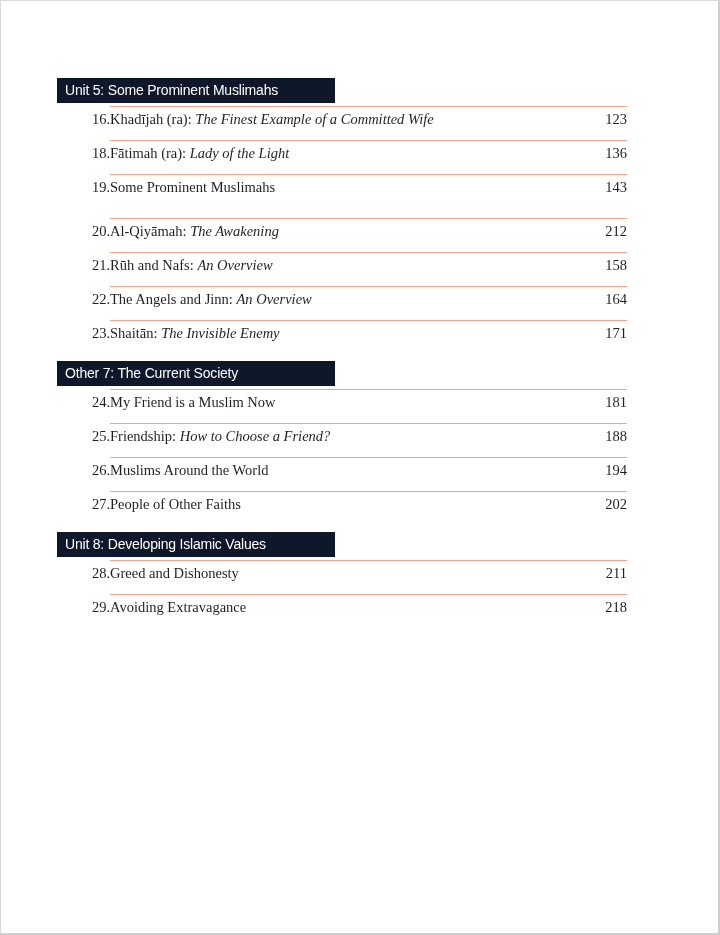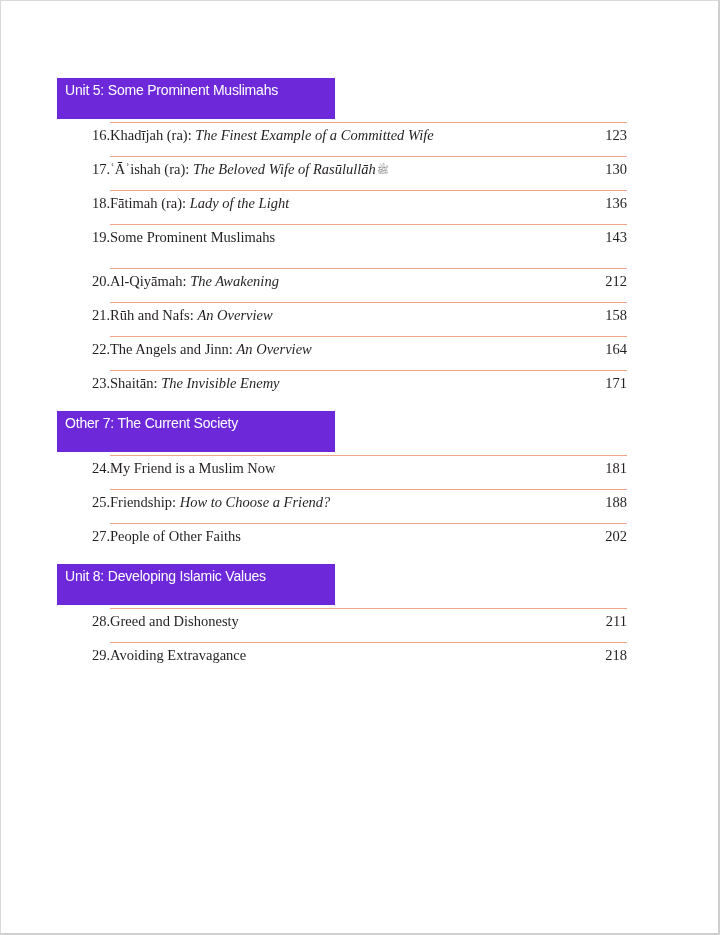--- a/index.html
+++ b/index.html
@@ -6,22 +6,22 @@
     html, body { width: 720px; height: 935px; background: #ffffff; overflow: hidden; }
     body { position: relative; font-family: "Liberation Serif", "DejaVu Serif", serif; color: #231f20; }
     .page-frame {
       position: absolute; left: 0; top: 0; width: 720px; height: 935px;
       border: 1px solid #d9d9d9; border-right: 2px solid #cfcfcf; border-bottom: 2px solid #cfcfcf;
       background: #ffffff;
     }
     .toc { position: absolute; left: 0; top: 78px; width: 720px; }
     .unit { position: relative; margin-bottom: 10px; }
     .unit-header {
-      position: relative; margin-left: 57px; width: 278px; height: 41px;
-      background: #6d28d9; color: #ffffff;
+      position: relative; margin-left: 57px; width: 278px; height: 25px;
+      background: #0f172a; color: #ffffff;
       font-family: "Liberation Sans", "DejaVu Sans", sans-serif;
       font-size: 14px; line-height: 25px; padding-left: 8px; letter-spacing: -0.2px;
       white-space: nowrap;
     }
     .entry { position: relative; height: 34px; }
     .entry .rule {
       position: absolute; left: 110px; width: 517px; top: 3px; height: 0;
       border-top: 1.5px solid #f2a48a;
     }
     .entry .num {
@@ -43,26 +43,20 @@
 
 <div class="toc">
 
   <div class="unit">
     <div class="unit-header">Unit 5: Some Prominent Muslimahs</div>
     <div class="entry">
       <div class="rule"></div>
       <span class="num">16.</span>
       <span class="title"><span>Khadījah (ra): </span><i>The Finest Example of a Committed Wife</i></span>
       <span class="page">123</span>
-    </div>
-    <div class="entry">
-      <div class="rule"></div>
-      <span class="num">17.</span>
-      <span class="title"><span>ʿĀʾishah (ra): </span><i>The Beloved Wife of Rasūlullāh</i><span class="pbuh">ﷺ</span></span>
-      <span class="page">130</span>
     </div>
     <div class="entry">
       <div class="rule"></div>
       <span class="num">18.</span>
       <span class="title"><span>Fātimah (ra): </span><i>Lady of the Light</i></span>
       <span class="page">136</span>
     </div>
     <div class="entry">
       <div class="rule"></div>
       <span class="num">19.</span>
@@ -107,20 +101,26 @@
       <span class="page">181</span>
     </div>
     <div class="entry">
       <div class="rule"></div>
       <span class="num">25.</span>
       <span class="title"><span>Friendship: </span><i>How to Choose a Friend?</i></span>
       <span class="page">188</span>
     </div>
     <div class="entry">
       <div class="rule"></div>
+      <span class="num">26.</span>
+      <span class="title"><span>Muslims Around the World</span><i></i></span>
+      <span class="page">194</span>
+    </div>
+    <div class="entry">
+      <div class="rule"></div>
       <span class="num">27.</span>
       <span class="title"><span>People of Other Faiths</span><i></i></span>
       <span class="page">202</span>
     </div>
   </div>
 
   <div class="unit">
     <div class="unit-header">Unit 8: Developing Islamic Values</div>
     <div class="entry">
       <div class="rule"></div>

